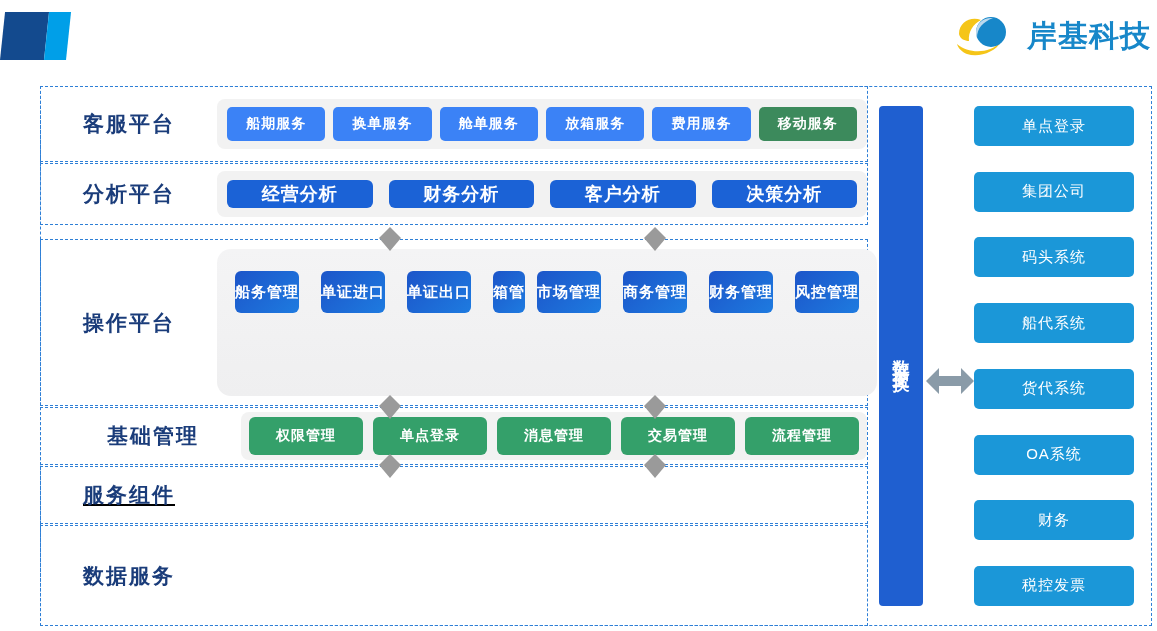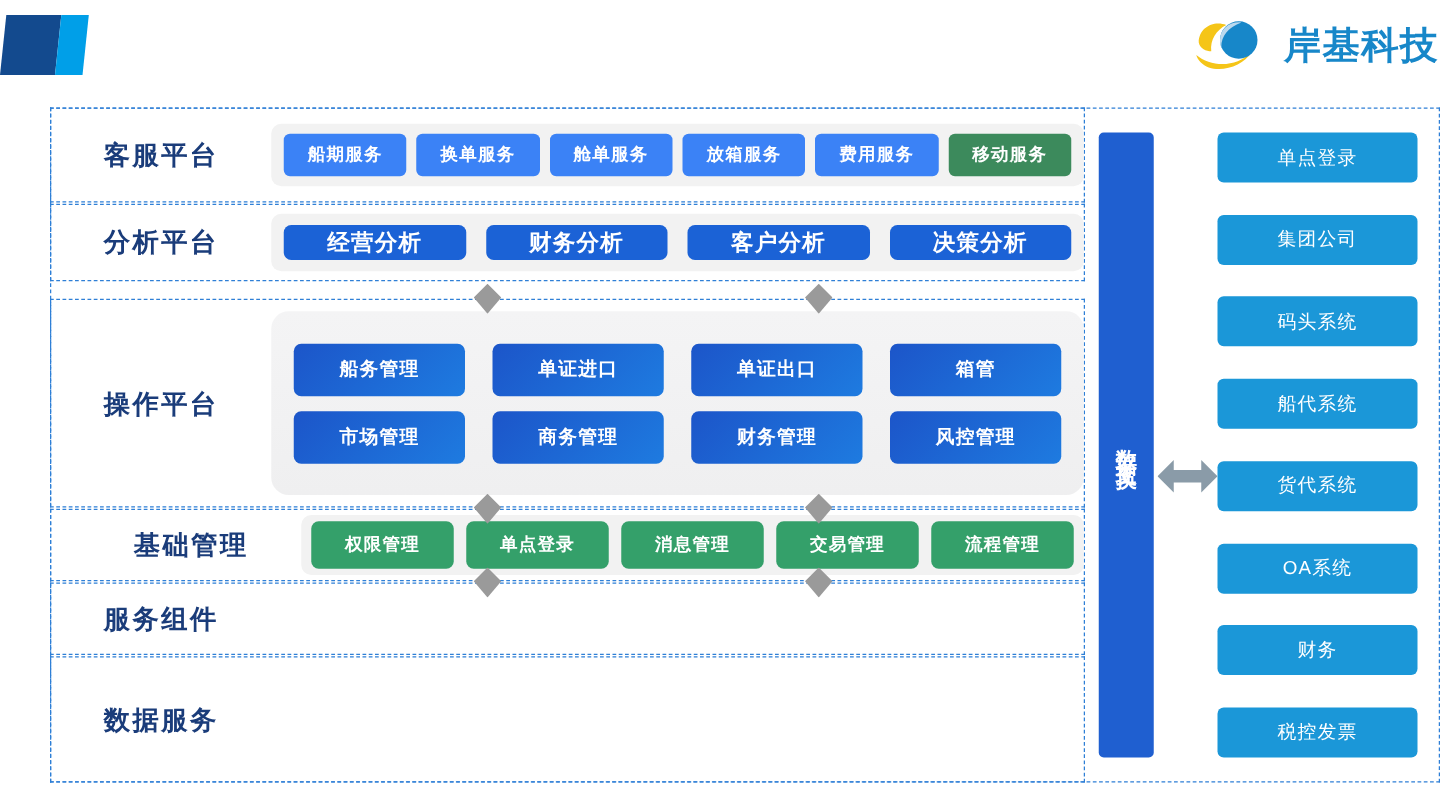--- a/index.html
+++ b/index.html
@@ -73,32 +73,32 @@
   .b1 .chip.green { background:#3C8A5C; }
 
   
   .b2 { top:77px; height:62px; }
   .b2 .panel { height:46px; padding:0 10px; gap:16px; }
   .b2 .chip { height:28px; flex:1 1 0; font-size:18px; background:#1B62D6; border-radius:6px; }
 
   
   .b3 { top:153px; height:167px; }
   .b3 .panel-soft { height:147px; padding:22px 18px; width:100%;
-    display:flex; flex-direction:column; justify-content:center; gap:12px; }
+    display:flex; justify-content:center; gap:12px; }
   .b3 .row { display:flex; gap:22px; }
   .b3 .chip { height:42px; flex:1 1 0; font-size:15px; border-radius:6px;
     background:linear-gradient(135deg,#1C55C9 0%, #1E7BE0 100%); }
 
   
   .b4 { top:321px; height:58px;padding-left:24px; }
   .b4 .panel { height:48px; padding:0 8px; gap:10px; background:#F2F2F2; }
   .b4 .chip { height:38px; flex:1 1 0; font-size:14px; background:#34A06A; border-radius:6px; }
 
   
-  .b5 { top:380px; height:58px; }
+  .b5 { top:380px; height:58px;text-decoration:underline; }
   .b5 .panel { height:48px; padding:0 8px; gap:8px; }
   .b5 .chip { height:38px; flex:1 1 0; font-size:13px; background:#1E6298; border-radius:4px; }
 
   
   .b6 { top:439px; height:101px; }
   .b6 .panel { height:92px; padding:10px 12px; background:#F2F2F2;
     display:flex; flex-direction:column; gap:8px; }
   .b6 .row { display:flex; gap:14px; }
   .b6 .chip { height:33px; flex:1 1 0; font-size:14px; background:#87AEC9;
     border-radius:5px; font-weight:normal; }

